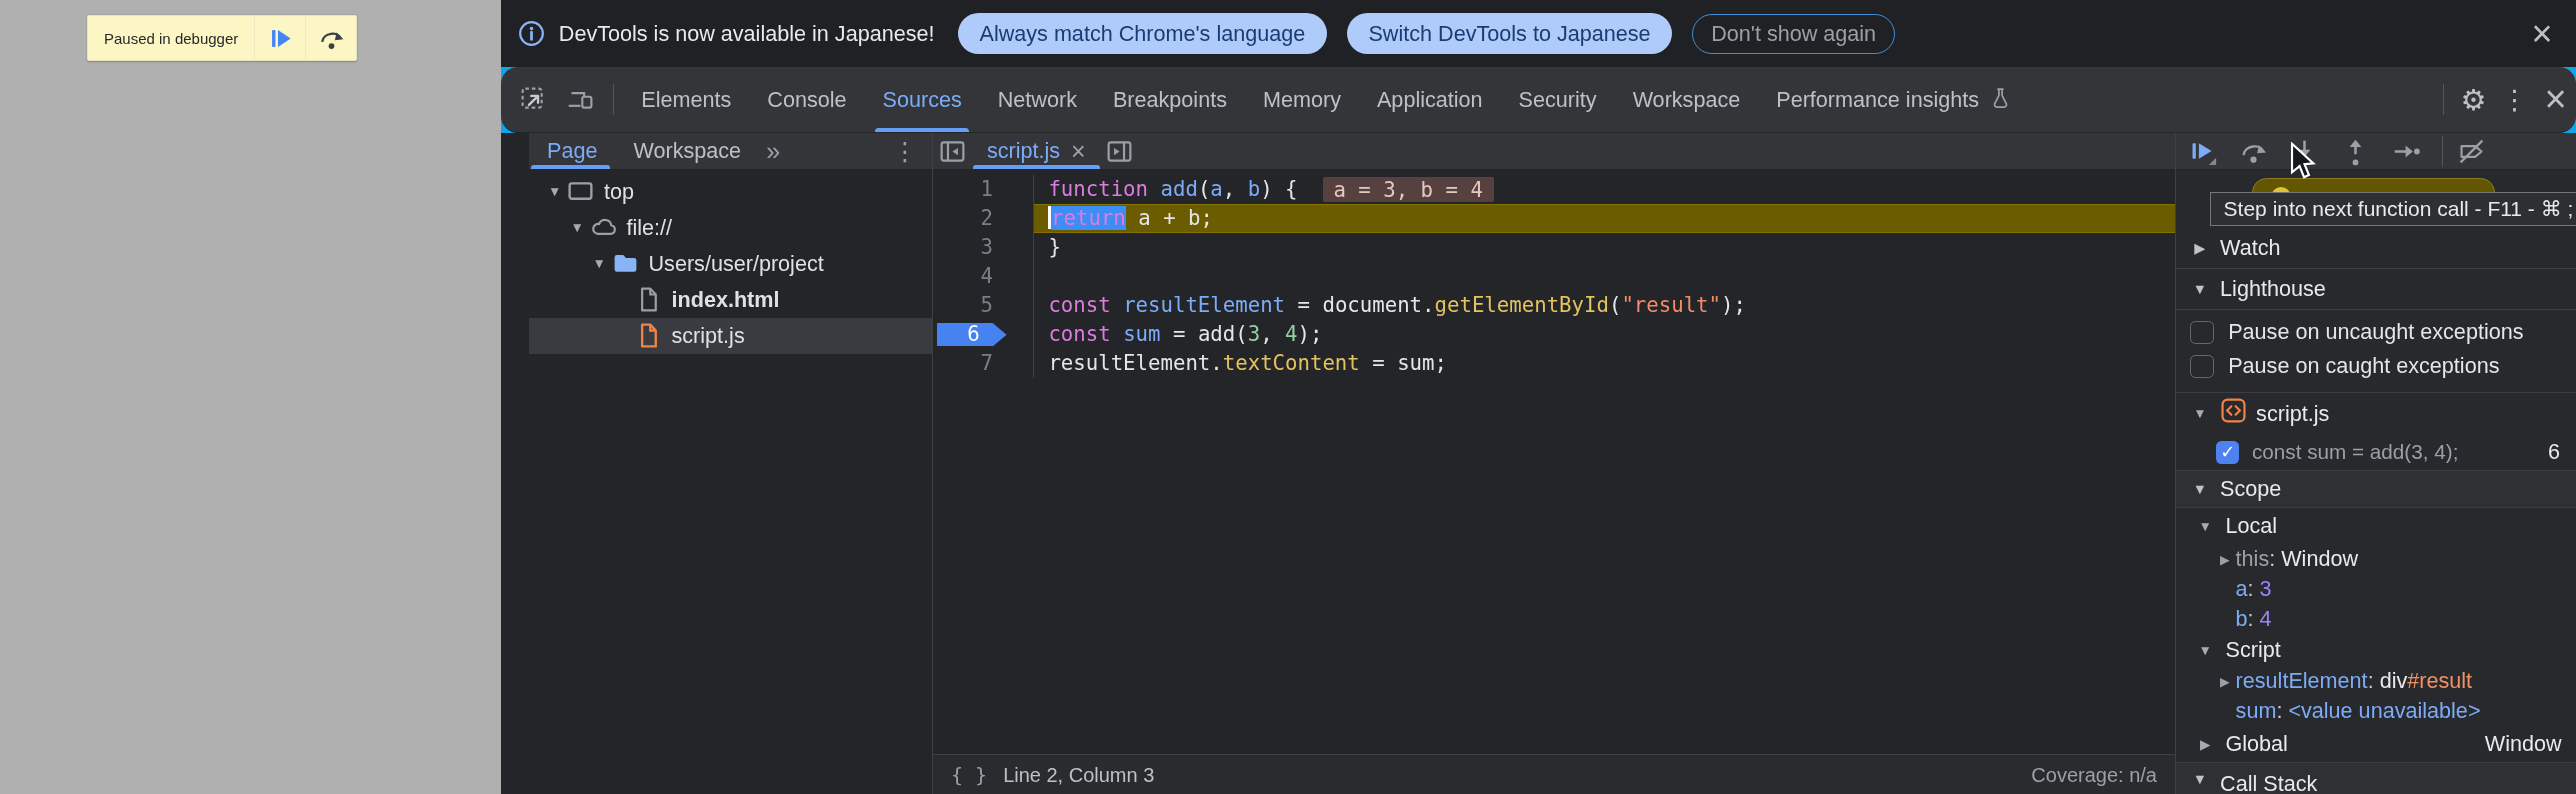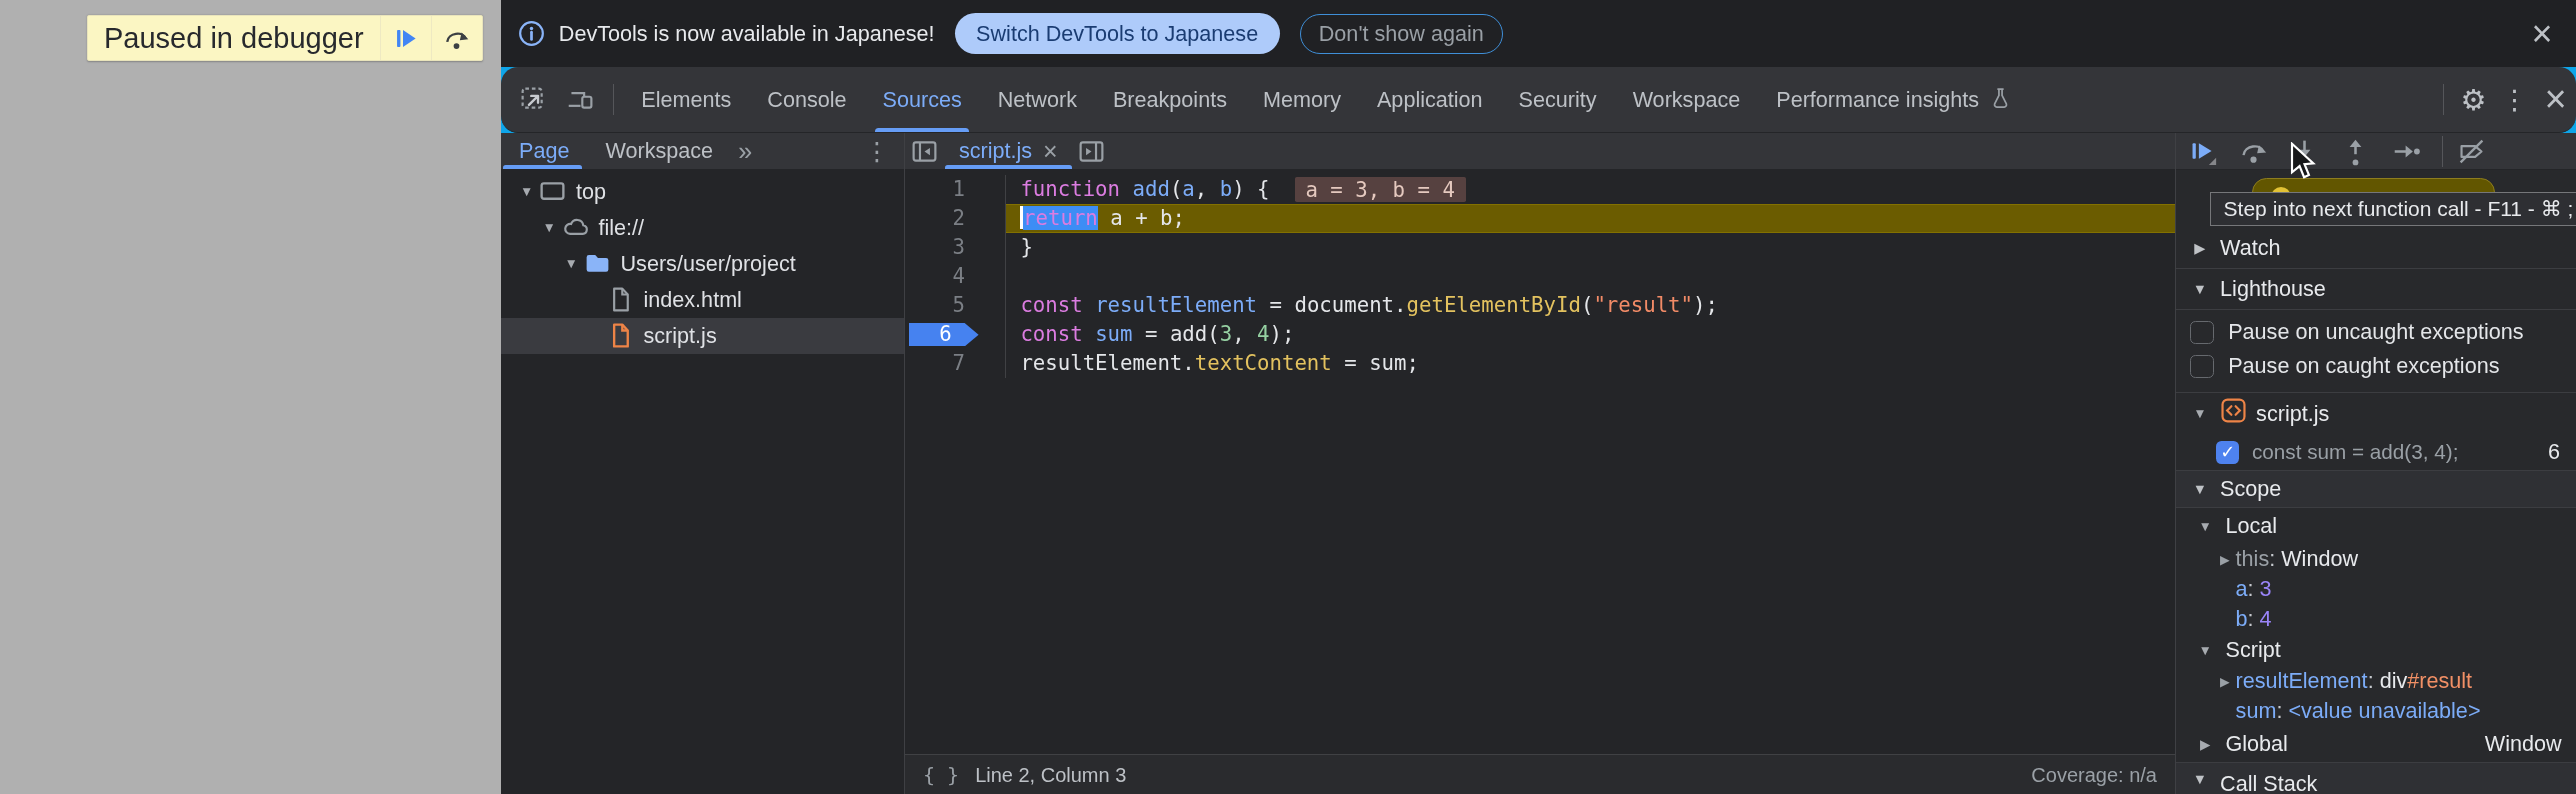--- a/index.html
+++ b/index.html
@@ -3,21 +3,21 @@
 <meta charset="utf-8">
 <style>
   html,body{margin:0;padding:0;width:2576px;height:795px;overflow:hidden;
     font-family:"Liberation Sans","DejaVu Sans",sans-serif;background:#b0b0b0;}
   .stage{position:relative;width:2576px;height:795px;}
 
   
   .page-area{position:absolute;left:0;top:0;width:501px;height:795px;background:#b0b0b0;}
   .paused-banner{position:absolute;left:87px;top:15.3px;height:44px;display:flex;align-items:stretch;
     background:#fbf6c3;border:0.9px solid #e9e4bb;box-shadow:0 0.9px 1.8px rgba(0,0,0,.25);border-radius:1.8px;}
-  .paused-banner .pb-label{display:flex;align-items:center;padding:0 16px;font-size:29px;color:#27292d;}
+  .paused-banner .pb-label{display:flex;align-items:center;padding:0 16px;font-size:15px;color:#27292d;}
   .pb-btn{width:50px;display:flex;align-items:center;justify-content:center;border-left:1.8px solid #eee9c2;cursor:pointer;}
   .pb-btn svg{width:27px;height:27px;}
 
   
   .devtools{position:absolute;left:501px;top:0;width:2075px;height:795px;display:flex;flex-direction:column;
     background:#0ea5e9;color:#dfe1e5;}
 
   
   .notif-bar{height:67px;flex:none;background:#202124;display:flex;align-items:center;padding:0 10.8px;}
   .notif-bar .icon{width:29px;height:29px;margin:0 12.6px 0 5.4px;flex:none;}
@@ -41,21 +41,21 @@
   .tab .icon svg{width:25px;height:25px;vertical-align:-4.5px;}
   .mt-right{margin-left:auto;display:flex;align-items:center;height:100%;}
   .txt-icon{font-size:29px;color:#bdc1c6;width:41px;text-align:center;cursor:pointer;}
   .txt-icon.dots{font-size:27px;}
   .txt-icon.closex{font-size:38px;font-weight:300;}
 
   
   .workarea{flex:1;display:flex;min-height:0;}
 
   
-  .navigator{width:403px;flex:none;background:#242528;border-right:0.9px solid #3f4044;display:flex;flex-direction:column;}
+  .navigator{width:403px;flex:none;background:#242528;border-right:0.9px solid #3f4044;display:flex;flex-direction:column;padding-left:28px;}
   .nav-header{height:36px;flex:none;background:#343539;border-bottom:0.9px solid #242528;display:flex;align-items:center;font-size:21.6px;color:#bdc1c6;}
   .nav-tab{position:relative;height:100%;display:flex;align-items:center;padding:0 18px;cursor:pointer;}
   .nav-tab.active{color:#7cacf8;}
   .nav-tab.active::after{content:"";position:absolute;left:1.8px;right:5.4px;bottom:0;height:3.6px;background:#669df6;border-radius:2.7px 2.7px 0 0;}
   .nav-more{font-size:25px;color:#9aa0a6;padding:0 7.2px;cursor:pointer;}
   .nav-dots{margin-left:auto;margin-right:14.4px;font-size:25px;color:#9aa0a6;cursor:pointer;}
   #tree{padding-top:3.6px;}
   .tree-row{height:36px;display:flex;align-items:center;font-size:21.6px;color:#dfe1e5;cursor:pointer;white-space:nowrap;}
   .tree-row.selected{background:#3a3b40;}
   .tri{width:22.5px;flex:none;font-size:13.5px;color:#a7abb0;text-align:center;}
@@ -160,20 +160,21 @@
 
     <div class="notif-bar">
       <span class="icon">
         <svg viewBox="0 0 32 32">
             <circle cx="16" cy="16" r="12.5" fill="none" stroke="#8ab4f8" stroke-width="2.4"></circle>
             <circle cx="16" cy="10.5" r="1.9" fill="#8ab4f8"></circle>
             <path d="M16 14.5 v8" stroke="#8ab4f8" stroke-width="3" stroke-linecap="round"></path>
           </svg>
       </span>
       <span class="notif-msg">DevTools is now available in Japanese!</span>
+      <span class="pill first">Always match Chrome's language</span>
       <span class="pill">Switch DevTools to Japanese</span>
       <span class="ghost-btn">Don't show again</span>
       <span class="notif-close">×</span>
     </div>
 
     <div class="main-tabs">
       <span class="tool-icon">
         <svg viewBox="0 0 32 32">
             <rect x="4" y="4" width="21" height="21" rx="3" fill="none" stroke="#9aa0a6" stroke-width="2.4" stroke-dasharray="4 3.2"></rect>
             <path d="M11 22 L21 12 M21 12 h-7.5 M21 12 v7.5" fill="none" stroke="#c7cacf" stroke-width="2.6" stroke-linecap="round"></path>
@@ -254,21 +255,21 @@
                 </svg></span>
               <span class="tree-label">file://</span>
             </div>
             <div class="tree-row" style="padding-left: 59px;">
               <span class="tri">▼</span>
               <span class="icon"><svg viewBox="0 0 32 32">
                   <path d="M4 9 a2.5 2.5 0 0 1 2.5 -2.5 h7 l3 3.5 h9 A2.5 2.5 0 0 1 28 12.5 v10 A2.5 2.5 0 0 1 25.5 25 h-19 A2.5 2.5 0 0 1 4 22.5 Z" fill="#8ab4f8"></path>
                 </svg></span>
               <span class="tree-label">Users/user/project</span>
             </div>
-            <div class="tree-row" style="padding-left: 82px;">
+            <div class="tree-row" style="padding-left: 82px; font-weight: bold;">
               <span class="tri"></span>
               <span class="icon"><svg viewBox="0 0 32 32">
                   <path d="M9 4 h9 l6 6.5 V28 H9 Z" fill="none" stroke="#9aa0a6" stroke-width="2.4" stroke-linejoin="round"></path>
                   <path d="M18 4 v6.5 h6" fill="none" stroke="#9aa0a6" stroke-width="2.4"></path>
                 </svg></span>
               <span class="tree-label">index.html</span>
             </div>
             <div class="tree-row selected" style="padding-left: 82px;">
               <span class="tri"></span>
               <span class="icon"><svg viewBox="0 0 32 32">

